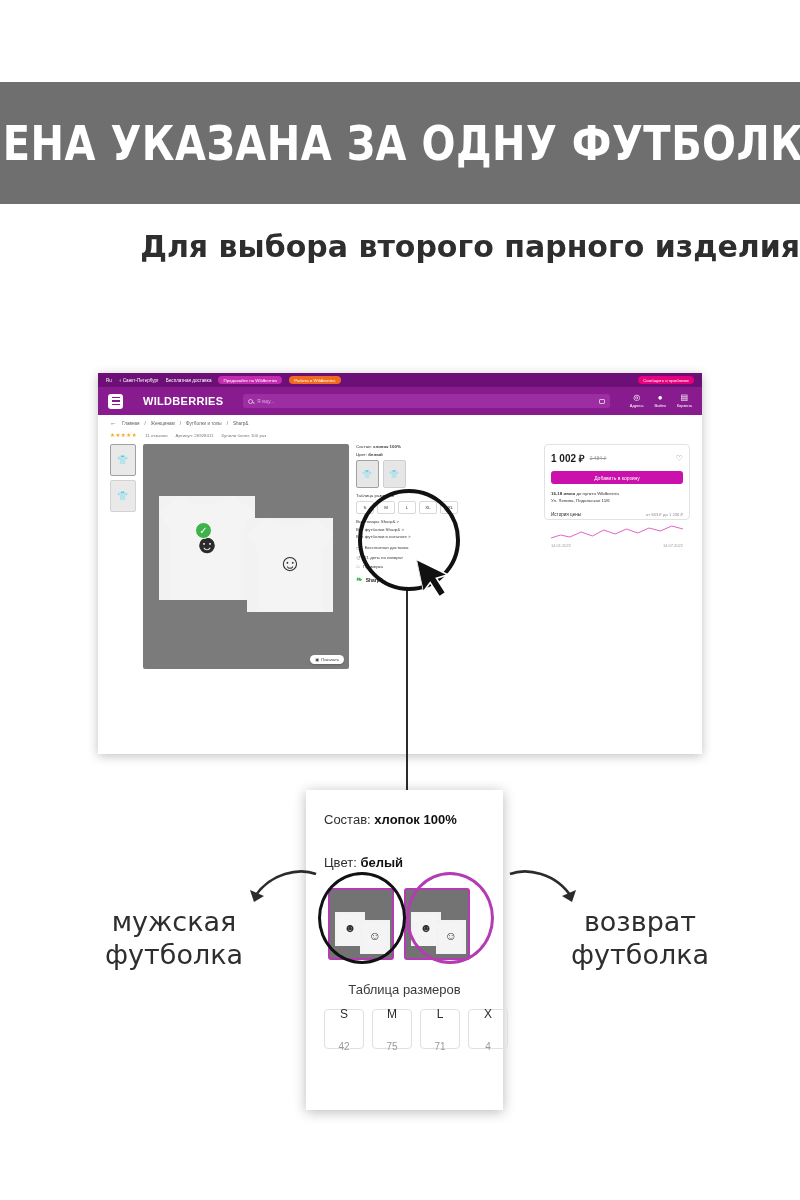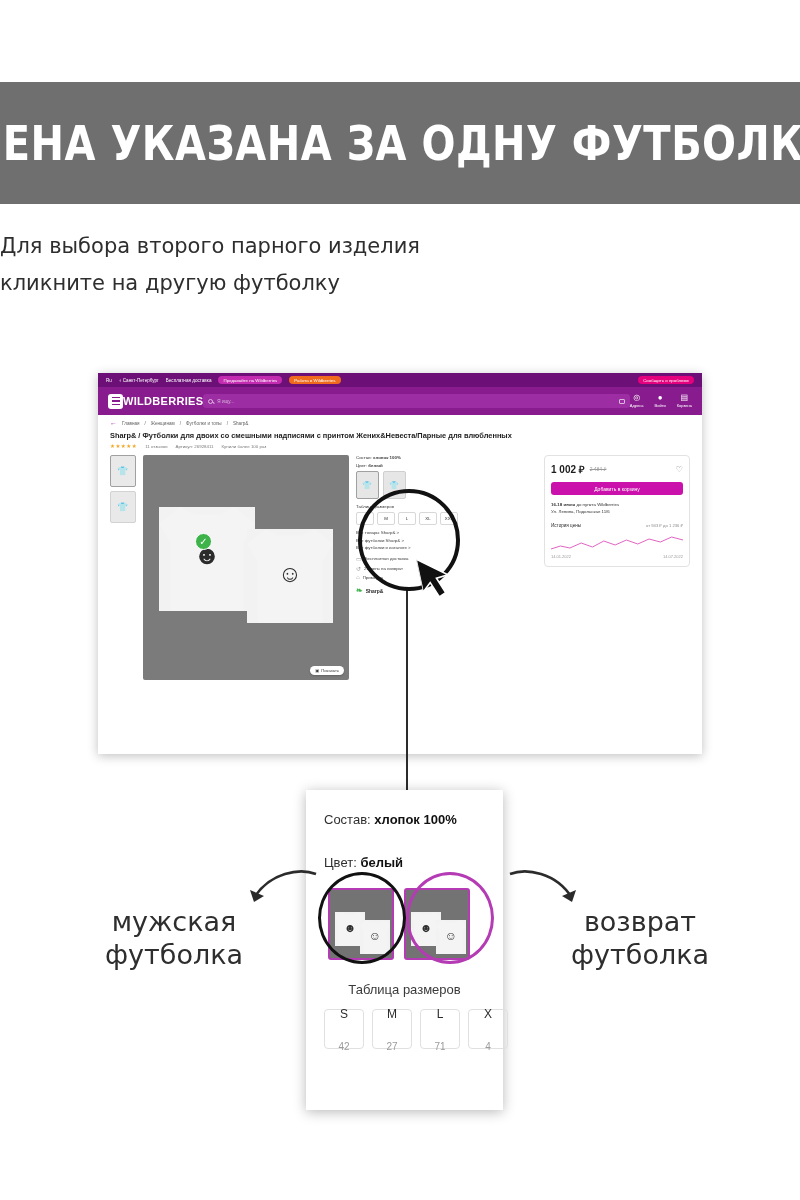--- a/index.html
+++ b/index.html
@@ -26,25 +26,26 @@
     letter-spacing: 0.5px;
     text-align: center;
     font-family: "DejaVu Sans", sans-serif;
     transform: scaleY(1.18);
     white-space: nowrap;
   }
 
   
   .subtitle {
     position: absolute; left: 0; top: 228px; width: 800px;
-    text-align: left;
+    text-align: right;
     color: #2e2e2e;
-    font-size: 21px;
+    font-size: 30px;
     line-height: 37px;
     font-family: "DejaVu Sans", sans-serif;
+    font-weight: bold;
   }
   .subtitle div { white-space: nowrap; }
 
   
   .screenshot {
     position: absolute; left: 98px; top: 373px;
     width: 604px; height: 381px;
     background: #ffffff;
     box-shadow: 0 2px 10px rgba(0,0,0,0.25);
     overflow: hidden;
@@ -63,21 +64,21 @@
     background: #c32bb0; border-radius: 6px;
     padding: 1.5px 5px; font-size: 4.4px; color: #fff; white-space: nowrap;
   }
   .wb-chip.orange { background: #f06a1e; }
   .wb-spacer { flex: 1; }
   .wb-chip.pink { background: #e5007d; }
 
   .wb-header {
     height: 28px; background: #881c8e;
     display: flex; align-items: center;
-    padding: 0 10px; gap: 0;
+    padding: 0 10px; gap: 20px;
   }
   .wb-burger {
     width: 15px; height: 15px; border-radius: 3px;
     background: #fff; color: #881c8e;
     display: flex; flex-direction: column; justify-content: center; align-items: center;
     gap: 2px;
   }
   .wb-burger i { display: block; width: 8px; height: 1.3px; background: #881c8e; }
   .wb-logo {
     color: #fff; font-size: 11px; font-weight: bold; letter-spacing: 0.3px;
@@ -186,21 +187,21 @@
   }
   .wb-feats .fic { color: #9b9b9b; font-size: 6px; }
   .wb-brand {
     display: flex; align-items: center; gap: 3px; margin-top: 6px;
     font-size: 5px; color: #2b2b2b; font-weight: bold;
   }
   .wb-brand .leaf { color: #3db34a; font-size: 8px; }
 
   .wb-buy {
     width: 146px; border: 0.8px solid #e2e2e2; border-radius: 4px;
-    padding: 6px; margin-left: auto; height: 112px;
+    padding: 6px; margin-left: auto; height: 76px;
   }
   .wb-price-row { display: flex; align-items: center; gap: 5px; }
   .wb-price { font-size: 10px; font-weight: bold; color: #1c1c1c; }
   .wb-price-old { font-size: 5px; color: #9b9b9b; text-decoration: line-through; }
   .wb-heart { margin-left: auto; color: #8d8d8d; font-size: 8px; }
   .wb-cart-btn {
     margin-top: 6px; height: 13px; border-radius: 3px;
     background: #cb11ab; color: #fff;
     display: flex; align-items: center; justify-content: center;
     font-size: 5px;
@@ -302,21 +303,20 @@
 </style>
 </head>
 <body>
 
 <div class="banner">
   <div class="banner-text">ЦЕНА УКАЗАНА ЗА ОДНУ ФУТБОЛКУ</div>
 </div>
 
 <div class="subtitle">
   <div>Для выбора второго парного изделия</div>
-  <div>кликните на другую футболку</div>
 </div>
 
 <div class="screenshot">
 
   <div class="wb-topbar">
     <div class="tb-left">
       <span>Ru</span>
       <span>
         <span>⌖</span>
         <span>Санкт-Петербург</span>
@@ -361,21 +361,20 @@
     <span class="wb-back">←</span>
     <span>Главная</span>
     <span>/</span>
     <span>Женщинам</span>
     <span>/</span>
     <span>Футболки и топы</span>
     <span>/</span>
     <span>Sharp&amp;</span>
   </div>
 
-  <div class="wb-title">Sharp&amp; / Футболки для двоих со смешными надписями с принтом Жених&amp;Невеста/Парные для влюбленных</div>
 
   <div class="wb-meta">
     <span class="wb-stars">★★★★★</span>
     <span>11 отзывов</span>
     <span>Артикул: 26928411</span>
     <span>Купили более 100 раз</span>
   </div>
 
   <div class="wb-body">
 
@@ -524,21 +523,21 @@
     </div>
   </div>
   <div class="zc-sizes-title">Таблица размеров</div>
   <div class="zc-sizes">
     <div class="zc-size">
       <span>S</span>
       <small>42</small>
     </div>
     <div class="zc-size">
       <span>M</span>
-      <small>27</small>
+      <small>75</small>
     </div>
     <div class="zc-size">
       <span>L</span>
       <small>71</small>
     </div>
     <div class="zc-size">
       <span>X</span>
       <small>4</small>
     </div>
   </div>

